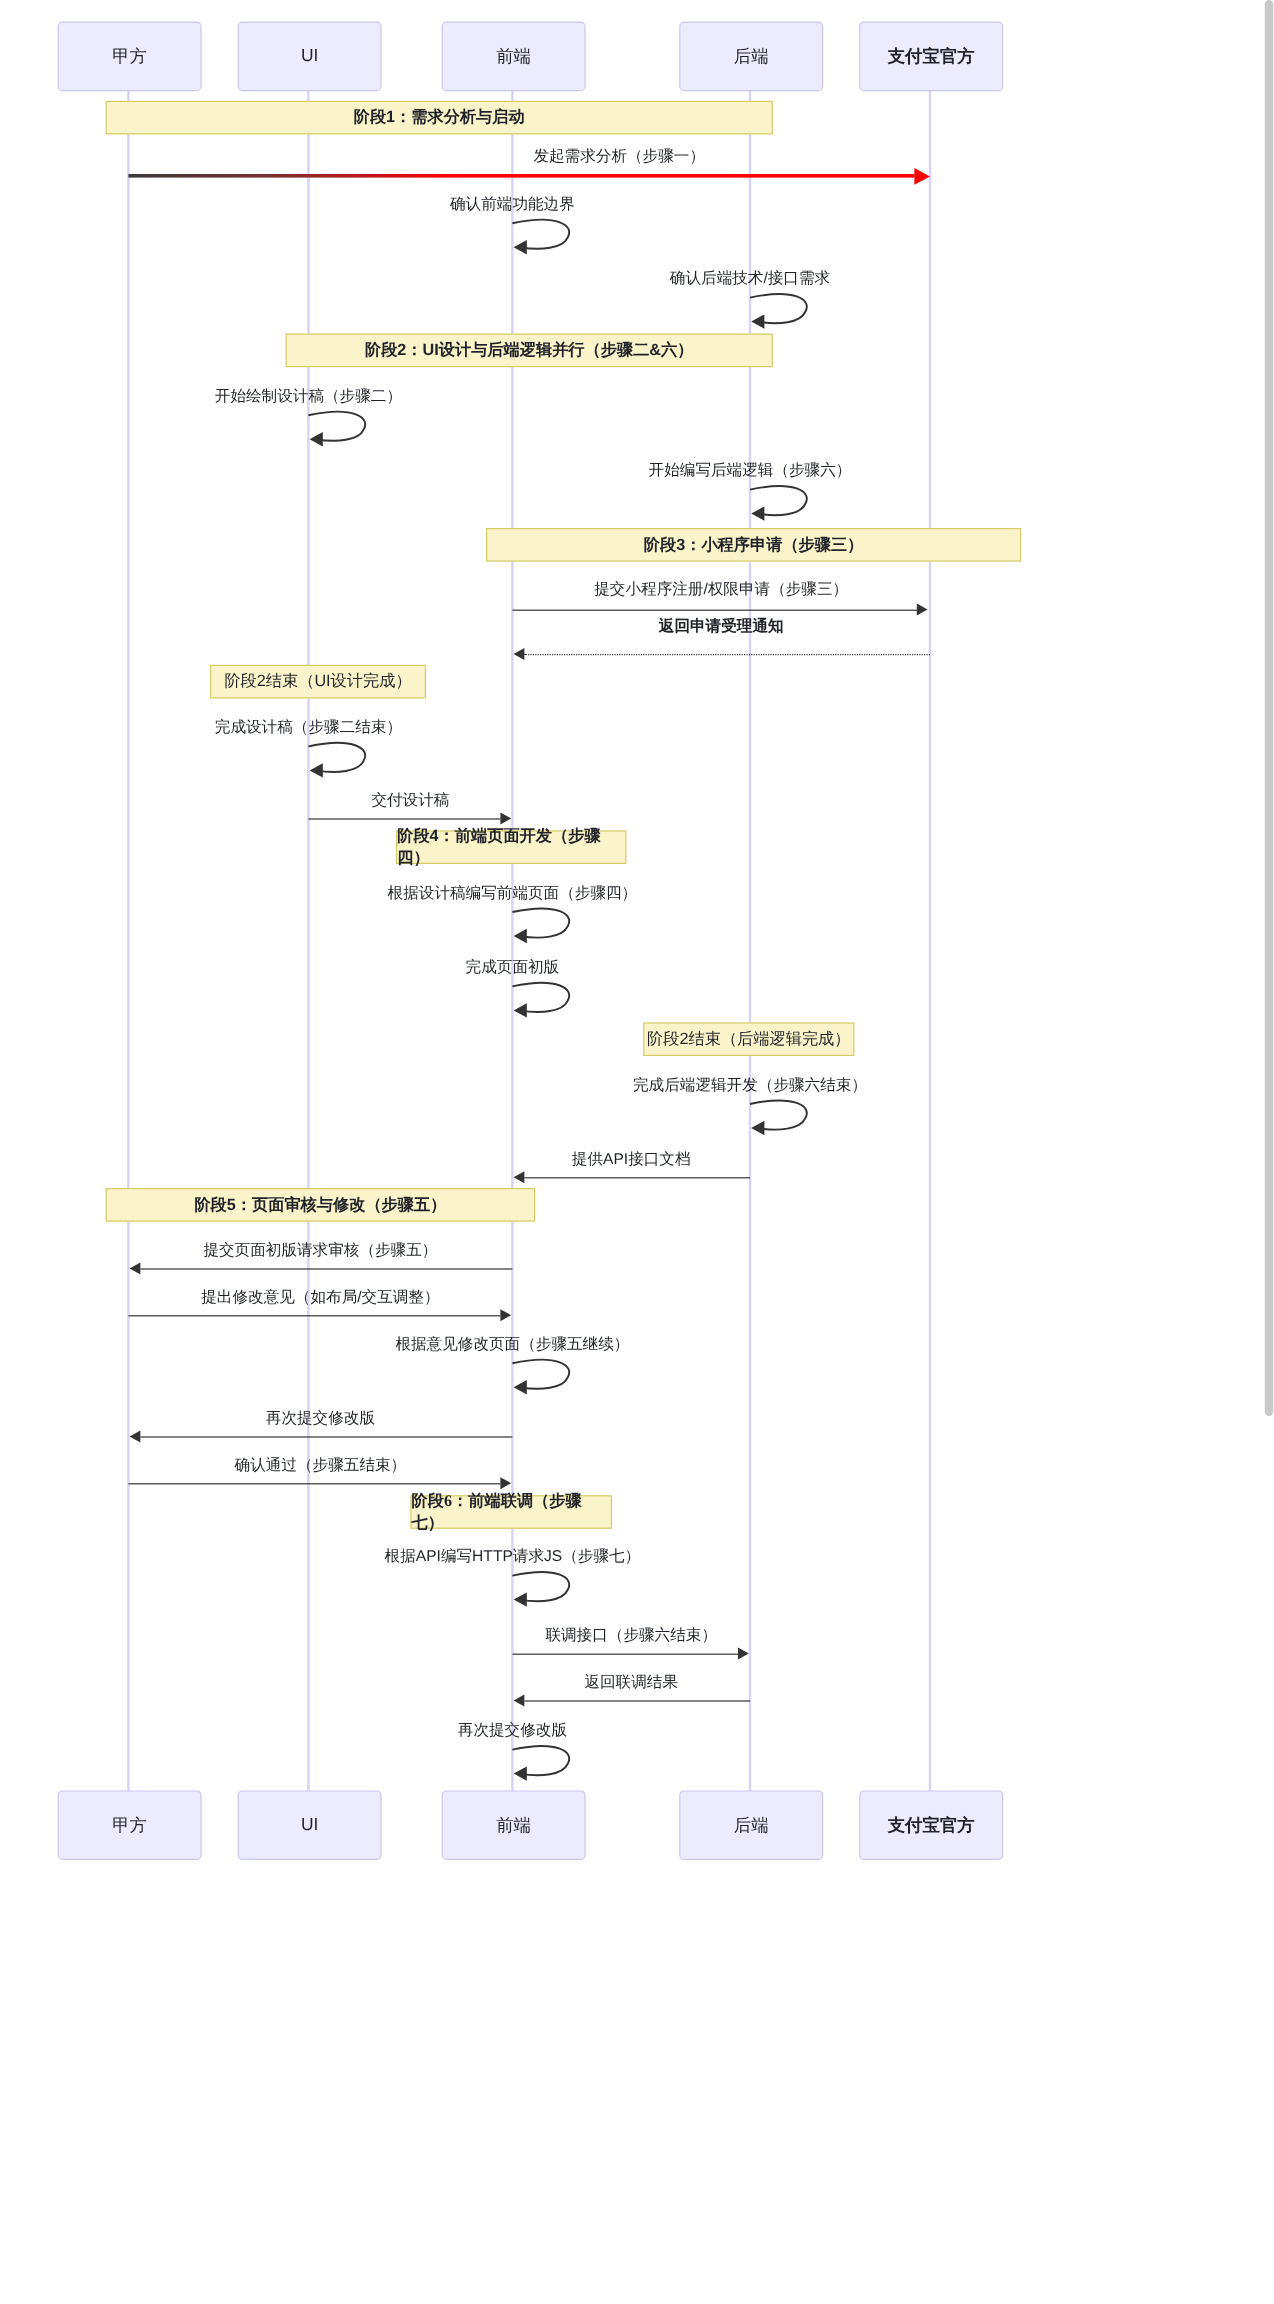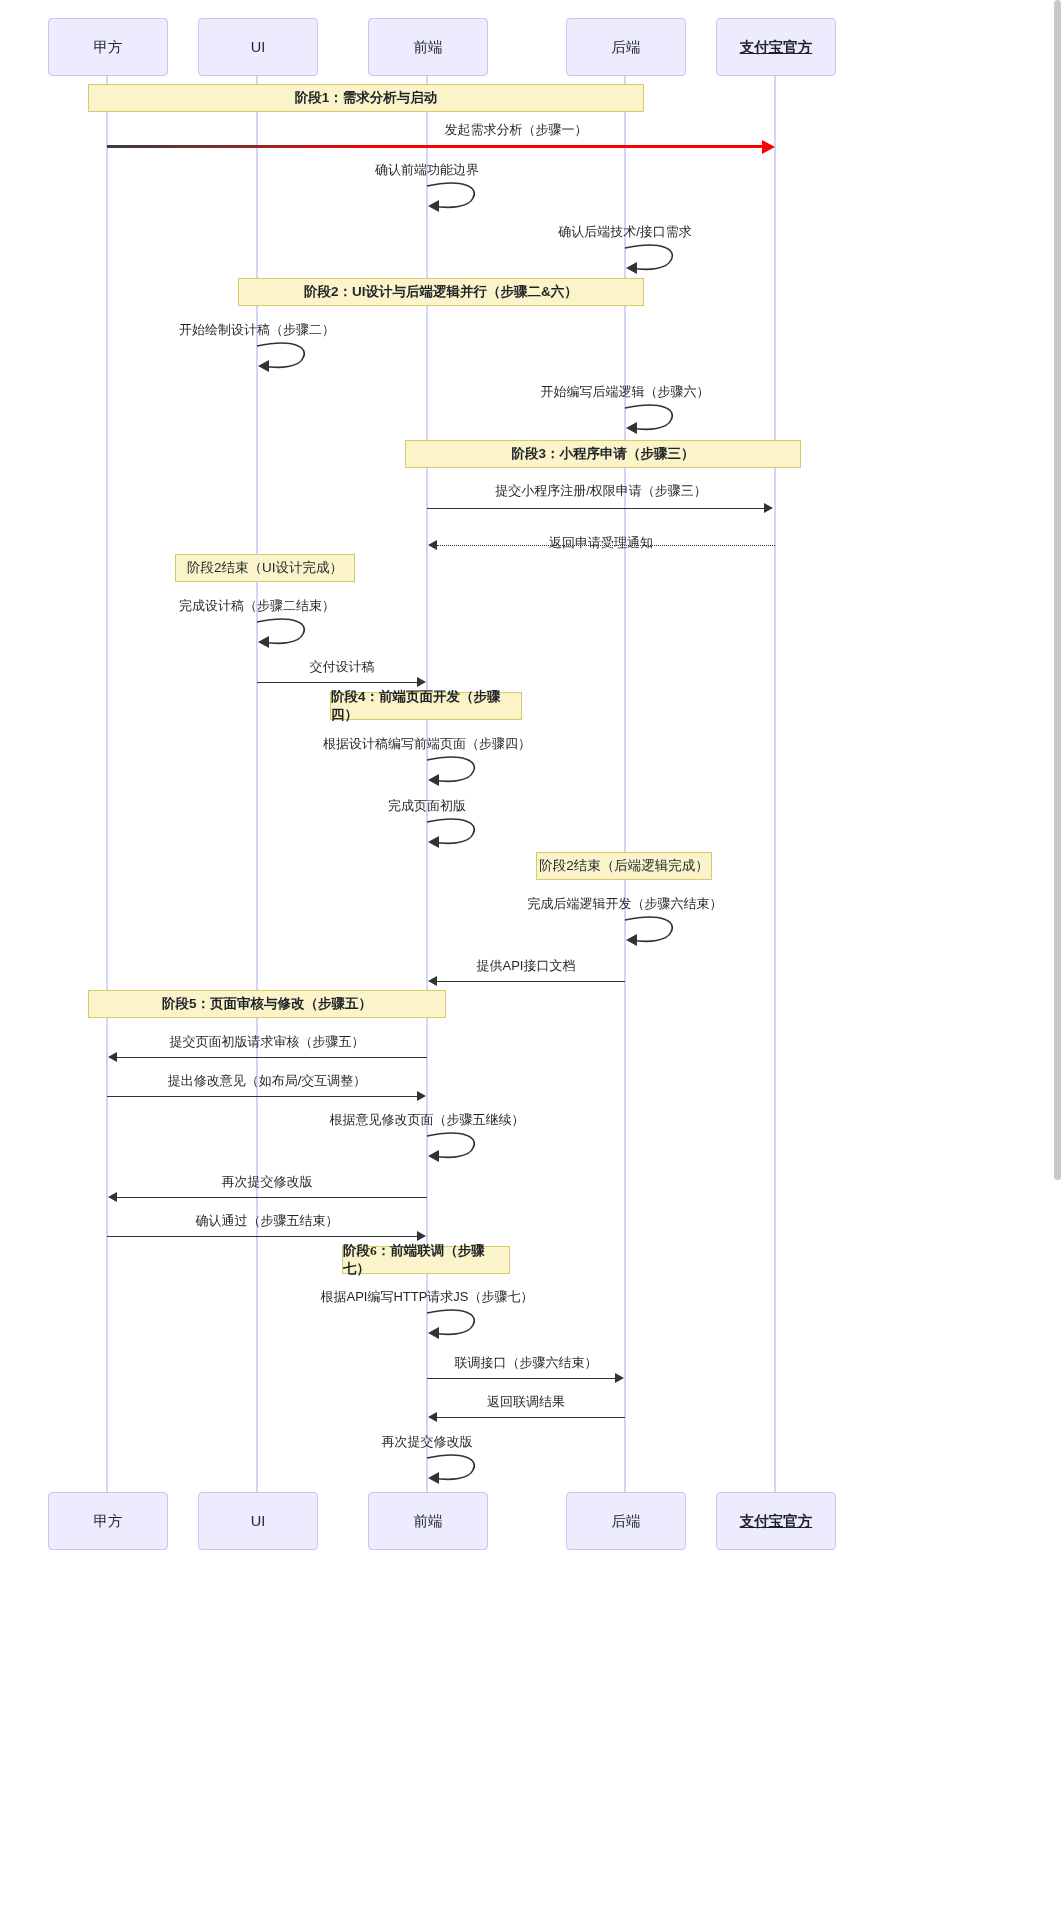--- a/index.html
+++ b/index.html
@@ -4,21 +4,21 @@
 <style>
   html,body{margin:0;padding:0;background:#ffffff;}
   body{font-family:"Liberation Sans","DejaVu Sans",sans-serif;}
   #stage{position:relative;width:1062px;height:1920px;overflow:hidden;background:#fff;}
 
   .lifeline{position:absolute;width:2px;background:#d6d2f8;top:68px;height:1425px;}
 
   .actor{position:absolute;width:118px;height:56px;border:1px solid #c9c6f2;
          background:#ececfe;border-radius:4px;display:flex;align-items:center;
          justify-content:center;font-size:14.5px;color:#1f2328;}
-  .actor.bold{font-weight:bold;text-decoration:underline;}
+  .actor.bold{font-weight:bold;}
 
   .phasebar{position:absolute;height:28px;background:#fbf4ca;border:1px solid #d6cb68;
             display:flex;align-items:center;justify-content:center;
             font-size:13.5px;color:#1f2328;font-weight:bold;box-sizing:border-box;}
 
   .note{position:absolute;height:28px;background:#fbf4ca;border:1px solid #d6cb68;
         display:flex;align-items:center;justify-content:center;
         font-size:13.5px;color:#1f2328;box-sizing:border-box;padding:0 10px;
         white-space:nowrap;}
 
@@ -64,21 +64,21 @@
   <div class="actor bold" style="left:716px;top:18px;">支付宝官方</div>
 
   <div class="actor" style="left:48px;top:1492px;">甲方</div>
   <div class="actor" style="left:198px;top:1492px;">UI</div>
   <div class="actor" style="left:368px;top:1492px;">前端</div>
   <div class="actor" style="left:566px;top:1492px;">后端</div>
   <div class="actor bold" style="left:716px;top:1492px;">支付宝官方</div>
 
   <div class="phasebar" style="left:88px;top:84px;width:556px;">阶段1：需求分析与启动</div>
   <div class="phasebar" style="left:238px;top:278px;width:406px;">阶段2：UI设计与后端逻辑并行（步骤二&amp;六）</div>
-  <div class="phasebar" style="left:405px;top:440px;width:396px;">阶段3：小程序申请（步骤三）</div>
+  <div class="phasebar" style="left:405px;top:440px;width:446px;">阶段3：小程序申请（步骤三）</div>
   <div class="phasebar" style="left:330px;top:692px;width:192px;">阶段4：前端页面开发（步骤四）</div>
   <div class="phasebar" style="left:88px;top:990px;width:358px;">阶段5：页面审核与修改（步骤五）</div>
   <div class="phasebar" style="left:342px;top:1246px;width:168px;font-family:Liberation Serif, serif;">阶段6：前端联调（步骤七）</div>
 
   <div class="note" style="left:175px;top:554px;width:180px;">阶段2结束（UI设计完成）</div>
   <div class="note" style="left:536px;top:852px;width:176px;">阶段2结束（后端逻辑完成）</div>
 
   <div class="msglabel" style="left:516px;top:121px;">发起需求分析（步骤一）</div>
   <div class="line redfade" style="left:107px;top:145px;width:655px;"></div>
   <div class="arrowhead right red" style="left:762px;top:140px;"></div>
@@ -112,21 +112,21 @@
     <svg width="60" height="32">
         <path d="M0,4 C38,-4 52,6 46,16 C42,25 24,27 6,24" fill="none" stroke="#333" stroke-width="1.6"></path>
         <polygon points="12,18 12,30 1,24" fill="#333"></polygon>
       </svg>
   </div>
 
   <div class="msglabel" style="left:601px;top:482px;">提交小程序注册/权限申请（步骤三）</div>
   <div class="line" style="left:427px;top:508px;width:337px;"></div>
   <div class="arrowhead right" style="left:764px;top:503px;"></div>
 
-  <div class="msglabel" style="left:601px;top:534px;">返回申请受理通知</div>
+  <div class="msglabel" style="left:601px;top:513px;font-weight:bold;">返回申请受理通知</div>
   <div class="line dotted" style="left:437px;top:545px;width:338px;"></div>
   <div class="arrowhead left" style="left:428px;top:540px;"></div>
 
   <div class="msglabel" style="left:257px;top:597px;">完成设计稿（步骤二结束）</div>
   <div class="selfloop" style="left:257px;top:618px;">
     <svg width="60" height="32">
         <path d="M0,4 C38,-4 52,6 46,16 C42,25 24,27 6,24" fill="none" stroke="#333" stroke-width="1.6"></path>
         <polygon points="12,18 12,30 1,24" fill="#333"></polygon>
       </svg>
   </div>

